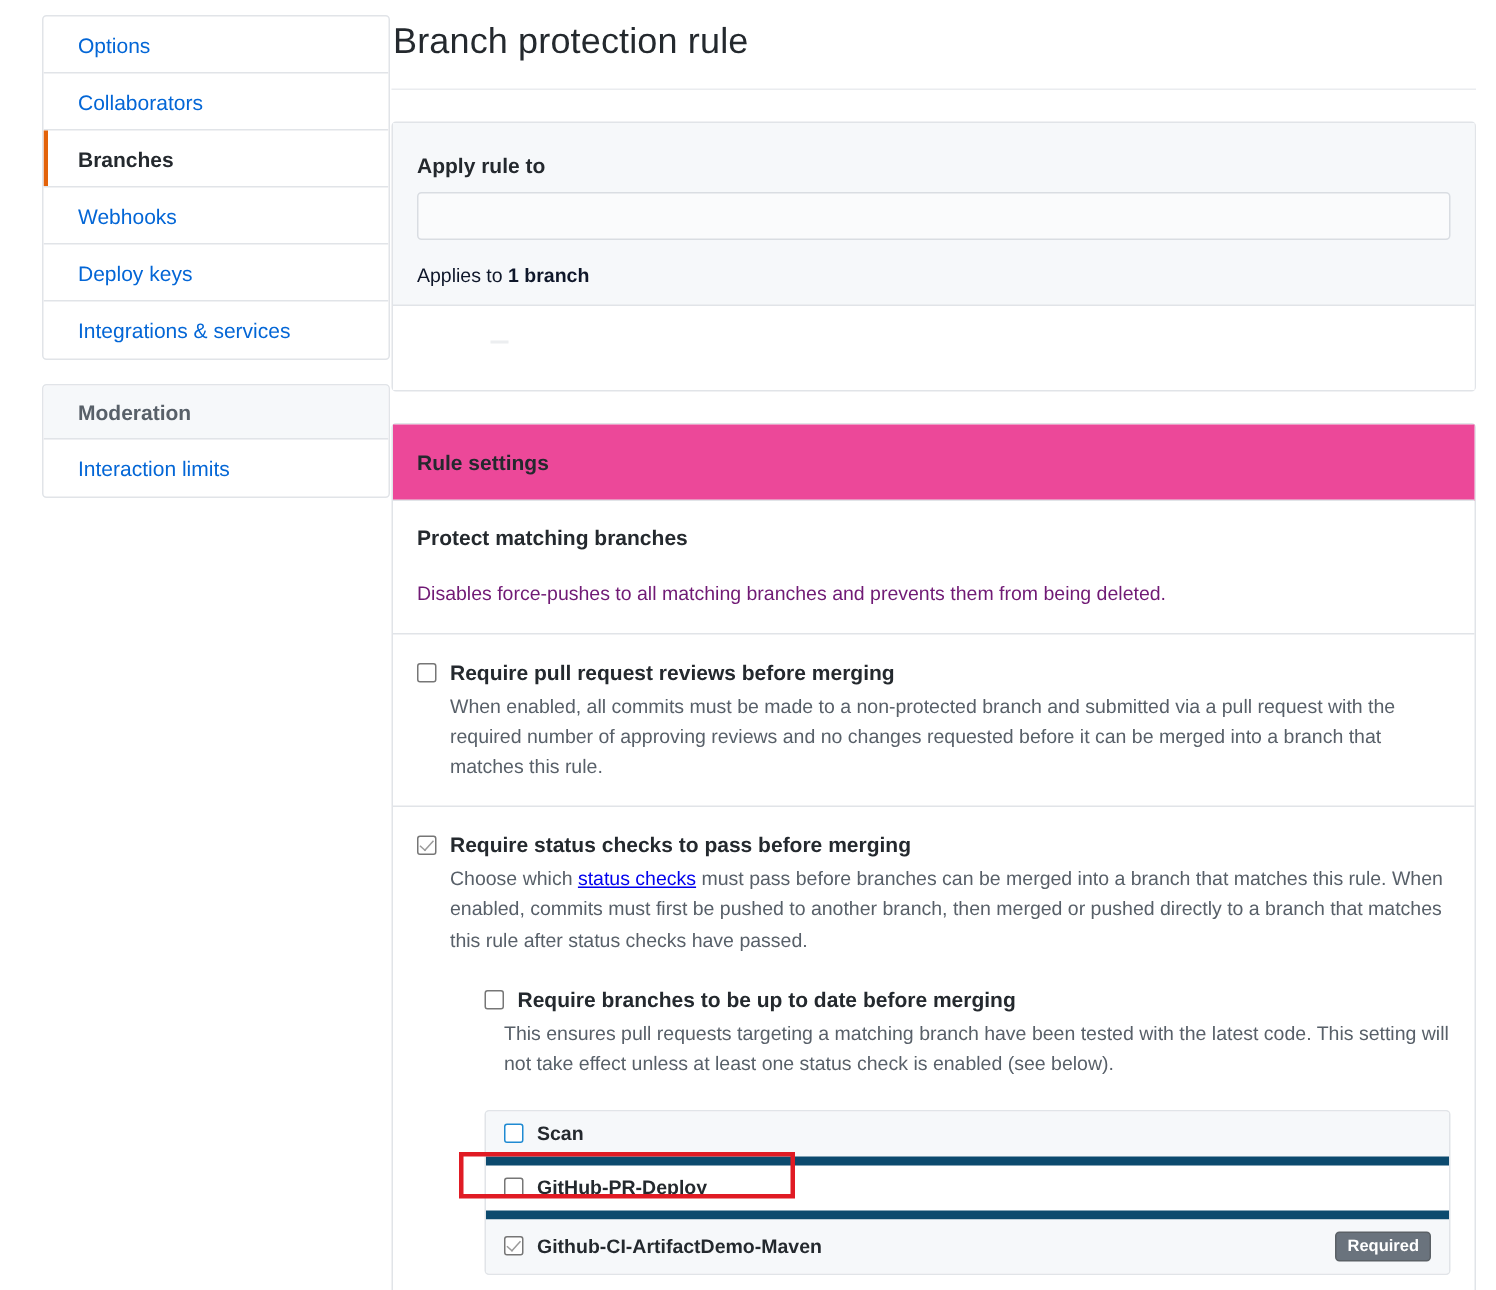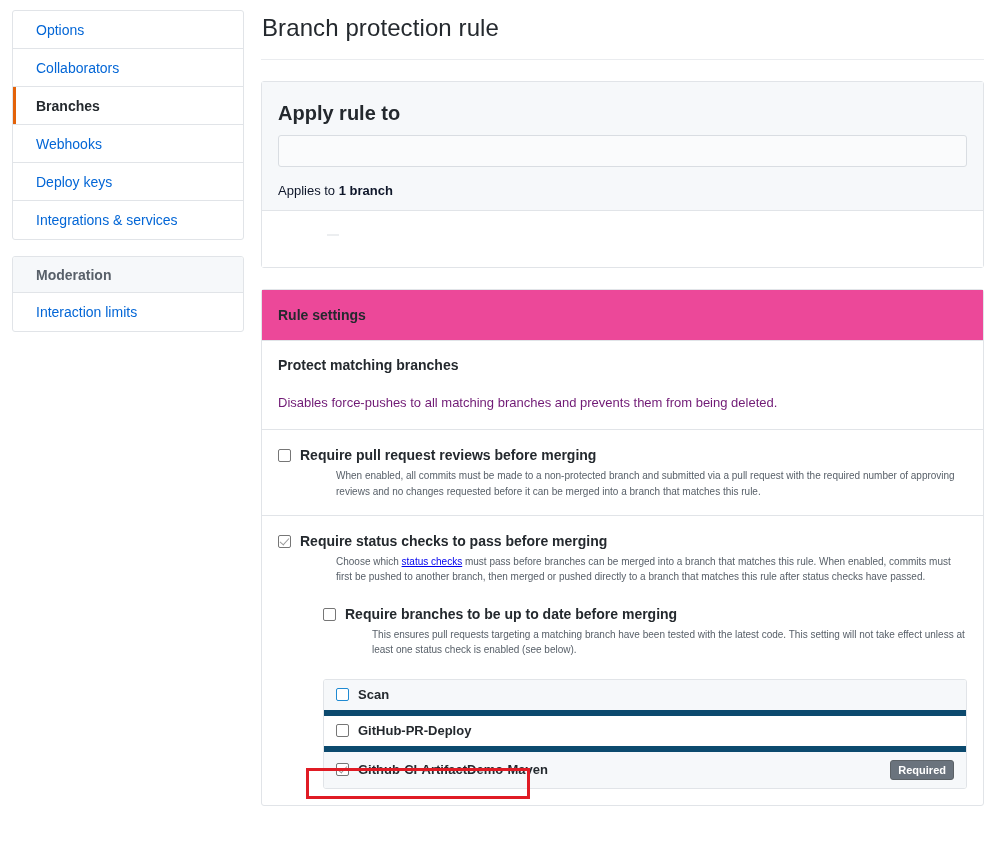--- a/index.html
+++ b/index.html
@@ -6,21 +6,21 @@
   html, body {
     margin: 0; padding: 0;
     width: 997px; height: 860px;
     background: #ffffff;
     font-family: "Liberation Sans", sans-serif;
     -webkit-font-smoothing: antialiased;
   }
   .page { position: relative; width: 997px; height: 860px; overflow: hidden; background:#fff; }
 
   
-  .sidebar { position: absolute; left: 12px; top: 10px; width: 232px; }
+  .sidebar { position: absolute; left: 28px; top: 10px; width: 232px; }
   .nav-group {
     border: 1px solid #e1e4e8;
     border-radius: 3px;
     background: #fff;
     overflow: hidden;
   }
   .nav-item {
     position: relative;
     height: 38px;
     line-height: 38px;
@@ -68,21 +68,21 @@
     background: #fff;
     margin-top: 21px;
   }
   .card-head {
     background: #f6f8fa;
     border-bottom: 1px solid #e1e4e8;
     padding: 16px;
   }
   .card-head-apply { padding: 20px 16px 12px 16px; }
   .field-label {
-    font-size: 20px;
+    font-size: 14px;
     font-weight: bold;
     color: #24292e;
     margin-bottom: 10px;
   }
   .text-input {
     display: block;
     width: 100%;
     height: 32px;
     border: 1px solid #d9dde2;
     border-radius: 3px;
@@ -152,21 +152,21 @@
     content: "";
     position: absolute;
     left: 3px; top: 0px;
     width: 4px; height: 8px;
     border: solid #9a9a9a;
     border-width: 0 1.6px 1.6px 0;
     transform: rotate(42deg);
   }
   .chk-body { flex: 1 1 auto; }
   .chk-title { font-size: 14px; font-weight: bold; color: #24292e; line-height: 1.35; }
-  .chk-desc { font-size: 10px; color: #586069; line-height: 1.55; margin-top: 3px; margin-left: 36px; }
+  .chk-desc { font-size: 13px; color: #586069; line-height: 1.55; margin-top: 3px; }
 
   .sub-block { margin-top: 20px; padding-left: 23px; }
   .sub-block .chk-desc { padding-left: 13px; }
 
   
   .checks-list {
     margin: 21px 0 0 23px;
     border: 1px solid #e1e4e8;
     border-radius: 3px;
     overflow: hidden;

